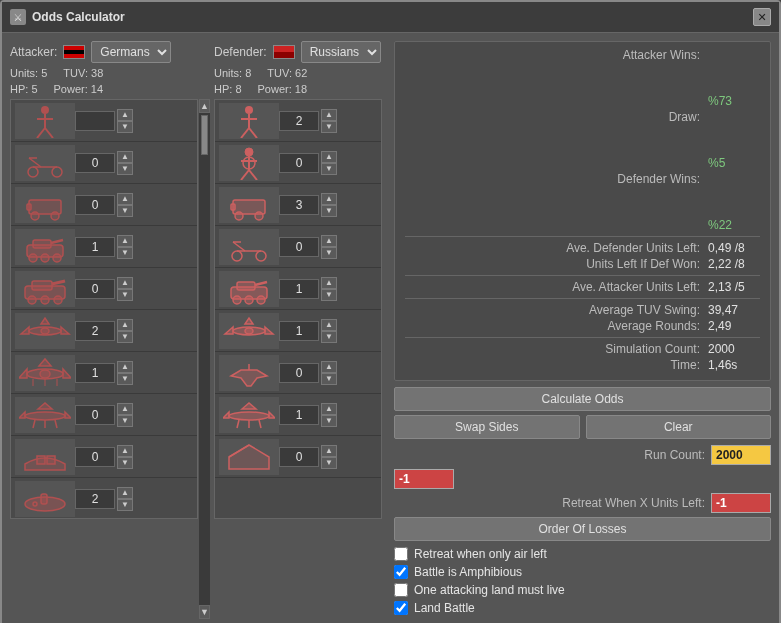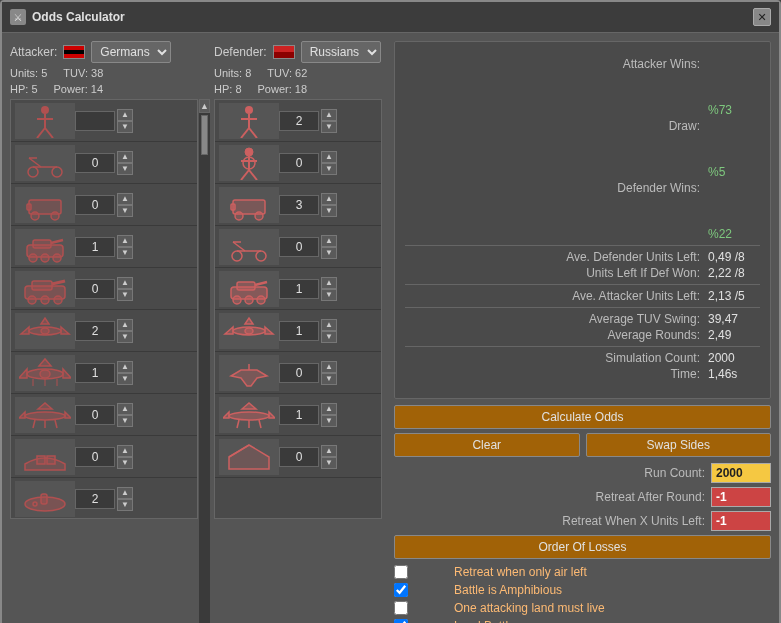--- a/index.html
+++ b/index.html
@@ -160,37 +160,37 @@
     
     .right-panel {
       flex: 1;
       padding-left: 8px;
       display: flex;
       flex-direction: column;
     }
     .results-section {
       background: #4a4a4a;
       border: 1px solid #666;
-      padding: 15px 10px;
+      padding: 6px 10px;
       margin-bottom: 6px;
       border-radius: 2px;
     }
     .result-row {
       display: flex;
       justify-content: space-between;
       margin-bottom: 2px;
       font-size: 12px;
     }
     .result-label { color: #bbb; text-align: right; flex: 1; }
     .result-value { color: #7ec87e; min-width: 60px; padding-left: 8px; margin-top: 46px; }
     .result-value-normal { color: #e0e0e0; min-width: 60px; padding-left: 8px; }
     .section-divider { border: none; border-top: 1px solid #666; margin: 4px 0; }
 
     .btn {
-      background: #a16207;
+      background: #737373;
       border: 1px solid #888;
       color: #e0e0e0;
       padding: 4px 12px;
       cursor: pointer;
       font-size: 12px;
       border-radius: 2px;
     }
     .btn-wide { width: 100%; margin-bottom: 4px; }
     .btn-row { display: flex; gap: 6px; margin-bottom: 6px; }
     .btn-row .btn { flex: 1; }
@@ -224,21 +224,21 @@
     .checkbox-row {
       display: flex;
       align-items: center;
       gap: 6px;
       margin-bottom: 4px;
     }
     .checkbox-row input[type="checkbox"] {
       width: 14px; height: 14px;
       cursor: pointer;
     }
-    .checkbox-label { font-size: 12px; color: #fdba74; margin-left: 40px; }
+    .checkbox-label { font-size: 12px; color: #e5e5e5; }
 
     .bottom-close {
       display: flex;
       justify-content: center;
       padding: 6px;
       border-top: 1px solid #000000;
     }
     .bottom-close .btn { width: 80px; }
 
     .scrollbar-track {
@@ -751,31 +751,30 @@
         </div>
         <div class="result-row">
           <span class="result-label">Time:</span>
           <span class="result-value-normal">1,46s</span>
         </div>
       </div>
 
       <button class="btn btn-wide">Calculate Odds</button>
 
       <div class="btn-row">
+        <button class="btn">Swap Sides</button>
         <button class="btn">Clear</button>
-        <button class="btn">Swap Sides</button>
       </div>
 
       <div class="input-row">
         <span class="input-label">Run Count:</span>
         <input class="num-input" type="text" value="2000" style="">
       </div>
 
       <div class="input-row">
-        <span class="input-label">Retreat After Round:</span>
         <input class="num-input num-input-dark" type="text" value="-1" style="">
       </div>
 
       <div class="input-row">
         <span class="input-label">Retreat When X Units Left:</span>
         <input class="num-input num-input-dark" type="text" value="-1" style="">
       </div>
 
       <button class="btn btn-wide" style="margin-bottom:6px;">Order Of Losses</button>
 

